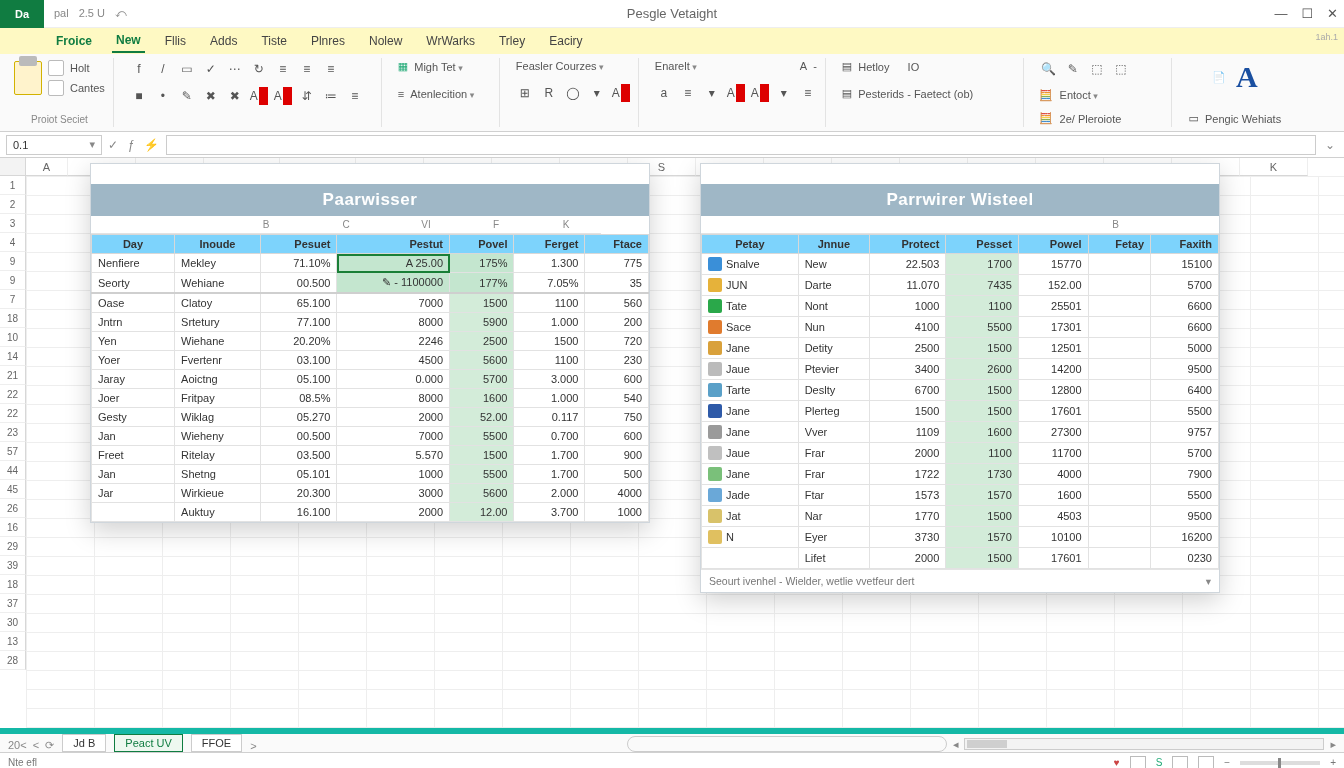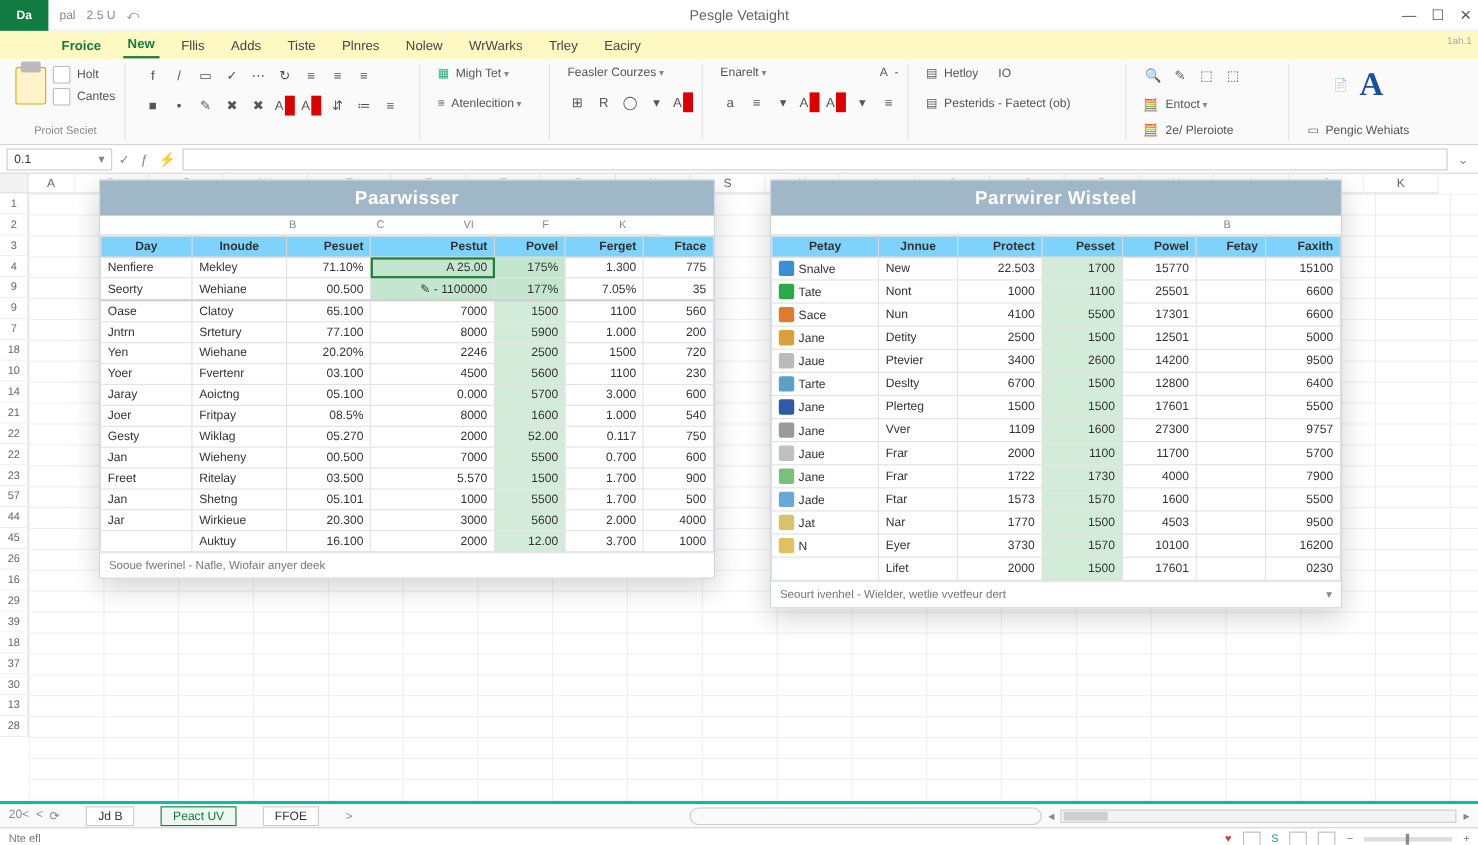--- a/index.html
+++ b/index.html
@@ -43,34 +43,34 @@
   .colhdr-row { position: absolute; left: 26px; top: 0; right: 0; height: 18px; display: flex; }
   .colhdr { border-bottom: 1px solid #d7d7d7; border-right: 1px solid #eee; font-size: 11px; color: #666; text-align: center; line-height: 18px; background: #fff; }
   .corner { position: absolute; left: 0; top: 0; width: 26px; height: 18px; border-right: 1px solid #d7d7d7; border-bottom: 1px solid #d7d7d7; background: #f3f3f3; }
   .gridlines { position: absolute; left: 26px; top: 18px; right: 0; bottom: 0;
     background-image: linear-gradient(to right, #eee 1px, transparent 1px), linear-gradient(to bottom, #eee 1px, transparent 1px);
     background-size: 68px 19px; }
   
   .panel { position: absolute; background: #fff; box-shadow: 0 8px 24px rgba(0,0,0,0.18); border: 1px solid #cfd6dc; }
   .panel.left { left: 90px; top: 5px; width: 560px; }
   .panel.right { left: 700px; top: 5px; width: 520px; }
-  .panel-title { background: #9fb7c6; color: #fff; font-size: 17px; font-weight: 600; text-align: center; padding: 6px 0; letter-spacing: .5px; }
+  .panel-title { background: #9fb7c6; color: #fff; font-size: 17px; font-weight: 600; text-align: center; padding: 6px 0; letter-spacing: .5px; margin-top: 20px; }
   .mini-colhdr { display: flex; height: 18px; font-size: 10px; color: #888; }
   .mini-colhdr > div { text-align: center; border-bottom: 1px solid #e2e2e2; line-height: 18px; }
   .tbl { width: 100%; border-collapse: collapse; font-size: 11px; }
   .tbl th { font-weight: 600; color: #333; border: 1px solid #d8d8d8; padding: 3px 6px; background: #7dd3fc; }
   .tbl td { border: 1px solid #e2e2e2; padding: 3px 6px; white-space: nowrap; }
   .tbl td.num, .tbl th.num { text-align: right; }
   .tbl td.hl { background: #d3ecd9; }
   .tbl td.hlb { background: #c4e6cf; }
   .panel-footer { font-size: 10.5px; color: #777; padding: 5px 8px; border-top: 1px solid #e4e4e4; display: flex; justify-content: space-between; align-items: center; }
   .sel-cell { outline: 2px solid #1a7f37; outline-offset: -2px; }
   .row-icon { display: inline-block; width: 14px; height: 14px; border-radius: 2px; margin-right: 4px; vertical-align: -3px; }
   
-  .sheet-bar { height: 24px; border-top: 3px solid #14b8a6; display: flex; align-items: center; gap: 24px; padding: 0 8px; font-size: 11px; background: #fafafa; }
+  .sheet-bar { height: 24px; border-top: 6px solid #14b8a6; display: flex; align-items: flex-end; gap: 8px; padding: 0 8px; font-size: 11px; background: #fafafa; }
   .sheet-nav { color: #888; display: flex; gap: 6px; }
   .sheet-tab { border: 1px solid #ccc; padding: 2px 10px; background: #fff; cursor: pointer; }
   .sheet-tab.active { border-color: #107c41; color: #107c41; background: #eef8f0; }
   .sheet-scroll { margin-left: auto; display: flex; align-items: center; gap: 6px; }
   .hscroll { width: 360px; height: 12px; border: 1px solid #ccc; background: #f3f3f3; position: relative; }
   .hscroll::before { content: ""; position: absolute; left: 2px; top: 1px; width: 40px; height: 8px; background: #cfcfcf; }
   
   .status-bar { height: 20px; border-top: 1px solid #d0d0d0; display: flex; align-items: center; justify-content: space-between; padding: 0 8px; font-size: 10px; color: #777; background: #fff; }
   .status-icons { display: flex; gap: 10px; align-items: center; }
   .view-btn { width: 16px; height: 14px; border: 1px solid #bbb; }
@@ -448,23 +448,20 @@
             <td></td>
             <td>Auktuy</td>
             <td class="num">16.100</td>
             <td class="num">2000</td>
             <td class="num hl">12.00</td>
             <td class="num">3.700</td>
             <td class="num">1000</td>
           </tr>
         </tbody>
     </table>
-    <div class="panel-footer">
-        <span>Sooue fwerinel - Nafle, Wiofair anyer deek</span>
-      </div>
   </div>
 
   <div class="panel right">
     <div class="panel-title">Parrwirer Wisteel</div>
     <div class="mini-colhdr" id="pr-minicols">
         <div style="width: 86px;"></div>
         <div style="width: 70px;"></div>
         <div style="width: 80px;"></div>
         <div style="width: 70px;"></div>
         <div style="width: 80px;"></div>
@@ -485,20 +482,29 @@
         </thead>
       <tbody id="pr-body">
           <tr>
             <td><span class="row-icon" style="background: rgb(58, 143, 216);"></span>Snalve</td>
             <td>New</td>
             <td class="num">22.503</td>
             <td class="num hl">1700</td>
             <td class="num">15770</td>
             <td class="num"></td>
             <td class="num">15100</td>
+          </tr>
+          <tr>
+            <td><span class="row-icon" style="background: rgb(230, 178, 58);"></span>JUN</td>
+            <td>Darte</td>
+            <td class="num">11.070</td>
+            <td class="num hl">7435</td>
+            <td class="num">152.00</td>
+            <td class="num"></td>
+            <td class="num">5700</td>
           </tr>
           <tr>
             <td><span class="row-icon" style="background: rgb(42, 168, 74);"></span>Tate</td>
             <td>Nont</td>
             <td class="num">1000</td>
             <td class="num hl">1100</td>
             <td class="num">25501</td>
             <td class="num"></td>
             <td class="num">6600</td>
           </tr>

